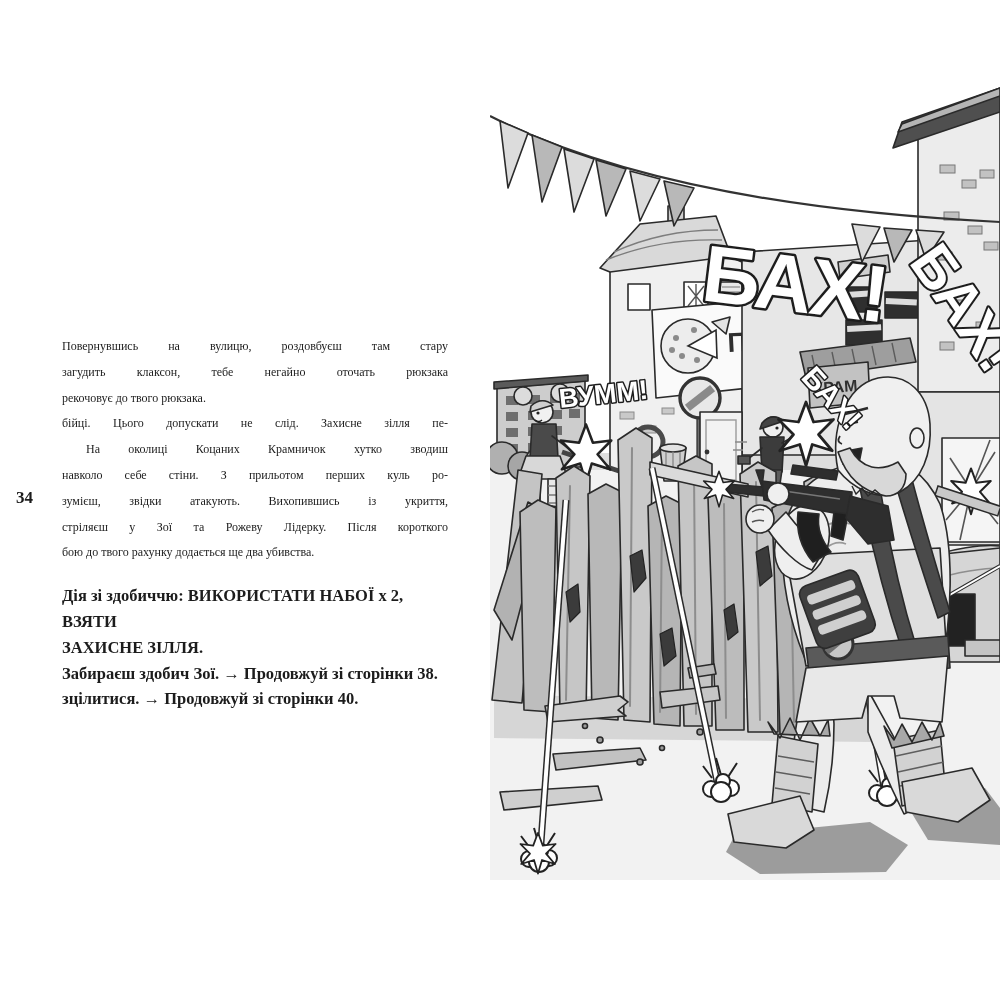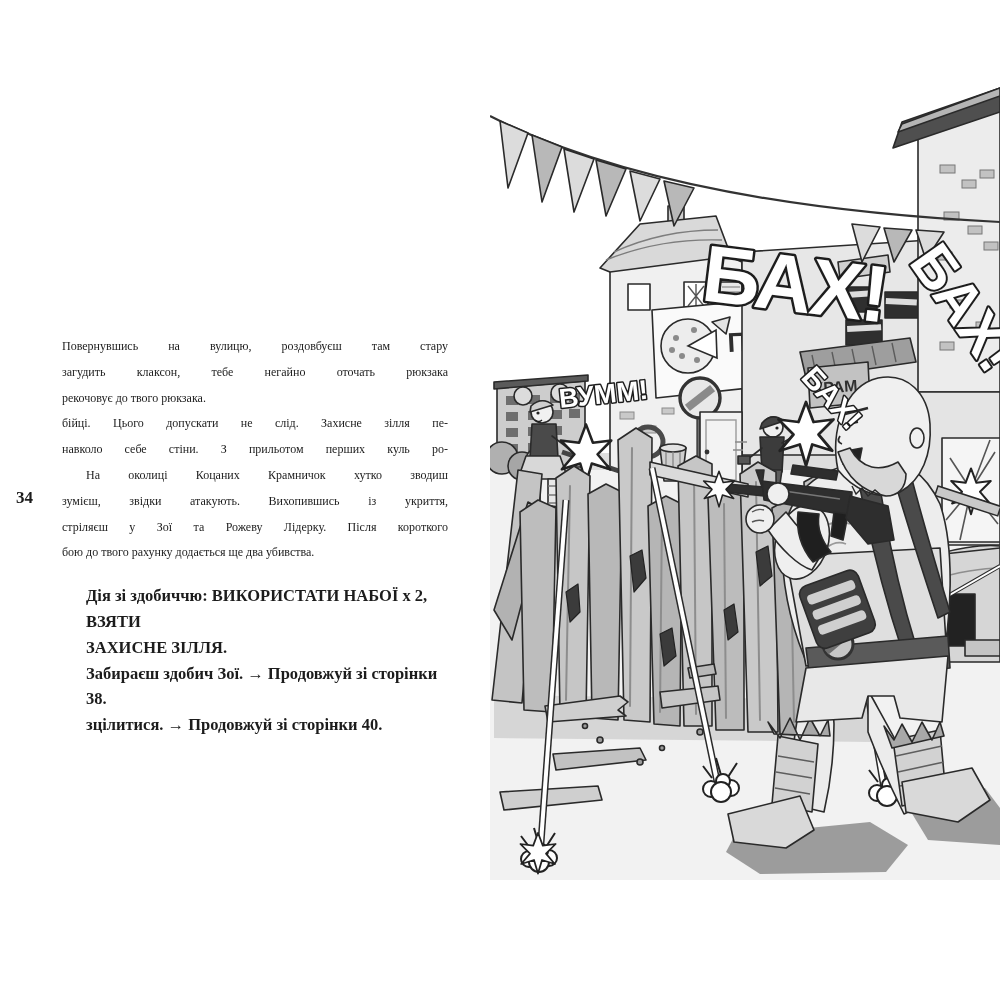--- a/index.html
+++ b/index.html
@@ -3,21 +3,21 @@
 <meta charset="utf-8">
 <style>
   html,body{margin:0;padding:0;background:#ffffff;}
   .page{position:relative;width:1000px;height:1000px;background:#ffffff;overflow:hidden;
         font-family:"Liberation Serif",serif;color:#1c1c1c;}
   .text-col{position:absolute;left:62px;top:334px;width:386px;}
   .para .line{font-size:12px;line-height:25.8px;text-align:justify;text-align-last:justify;white-space:normal;}
   .para .line.last{text-align:left;text-align-last:left;}
   .para .line.indent{text-indent:24px;}
   .loot{margin-top:17px;font-weight:bold;}
-  .loot .lline{font-size:16.5px;line-height:25.8px;text-align:left;margin-left:24px;}
+  .loot .lline{font-size:16.5px;line-height:25.8px;text-align:left;}
   .pagenum{position:absolute;left:16px;top:488px;font-weight:bold;font-size:17px;}
   .illo{position:absolute;left:490px;top:85px;width:510px;height:795px;}
   svg{display:block;}
   svg .ln{stroke:#2a2a2a;stroke-width:1.6;stroke-linejoin:round;stroke-linecap:round;}
   svg text.sfx{font-family:"Liberation Sans",sans-serif;font-weight:bold;fill:#ffffff;
       stroke:#1d1d1d;paint-order:stroke;stroke-linejoin:round;}
   svg text.signtxt{font-family:"Liberation Sans",sans-serif;font-weight:bold;fill:#2f2f2f;}
 </style>
 </head>
 <body>
@@ -25,22 +25,22 @@
 <div class="page">
 
   <div class="text-col">
     <div class="para">
       <div class="line">Повернувшись на вулицю, роздовбуєш там стару</div>
       <div class="line">загудить клаксон, тебе негайно оточать рюкзака</div>
       <div class="line last">рекочовує до твого рюкзака.</div>
       <div class="line">бійці. Цього допускати не слід. Захисне зілля пе-</div>
     </div>
     <div class="para">
+      <div class="line indent">На околиці Коцаних Крамничок хутко зводиш</div>
       <div class="line">навколо себе стіни. З прильотом перших куль ро-</div>
-      <div class="line indent">На околиці Коцаних Крамничок хутко зводиш</div>
       <div class="line">зумієш, звідки атакують. Вихопившись із укриття,</div>
       <div class="line">стріляєш у Зої та Рожеву Лідерку. Після короткого</div>
       <div class="line last">бою до твого рахунку додається ще два убивства.</div>
     </div>
     <div class="loot">
       <div class="lline">Дія зі здобиччю: ВИКОРИСТАТИ НАБОЇ х 2, ВЗЯТИ</div>
       <div class="lline">ЗАХИСНЕ ЗІЛЛЯ.</div>
       <div class="lline">Забираєш здобич Зої. → Продовжуй зі сторінки 38.</div>
       <div class="lline">зцілитися. → Продовжуй зі сторінки 40.</div>
     </div>

